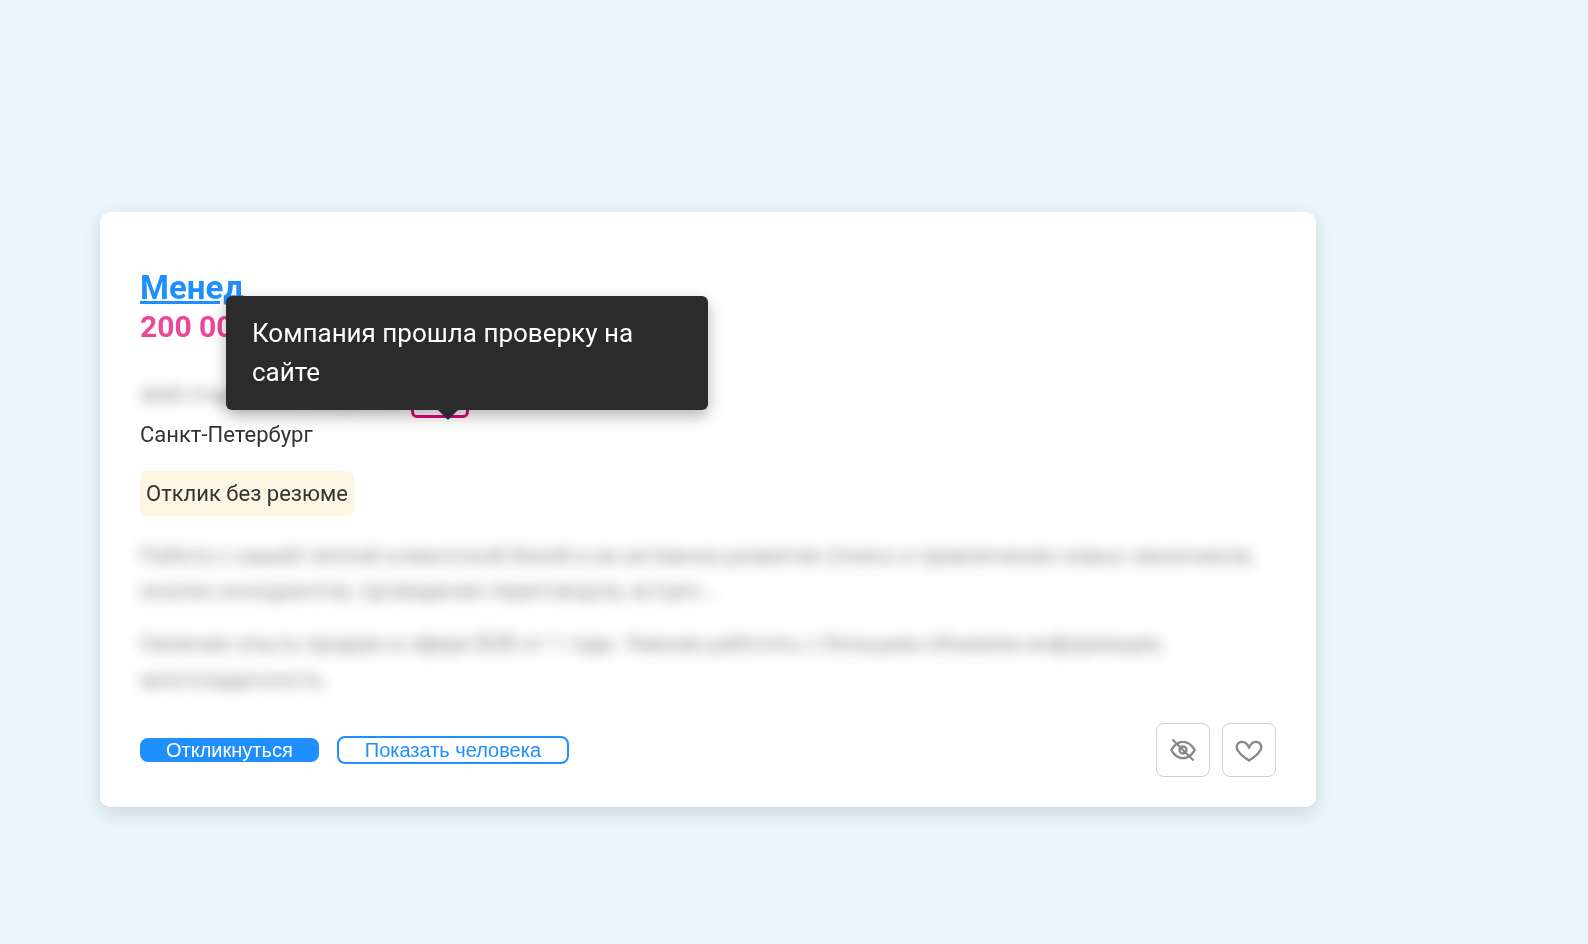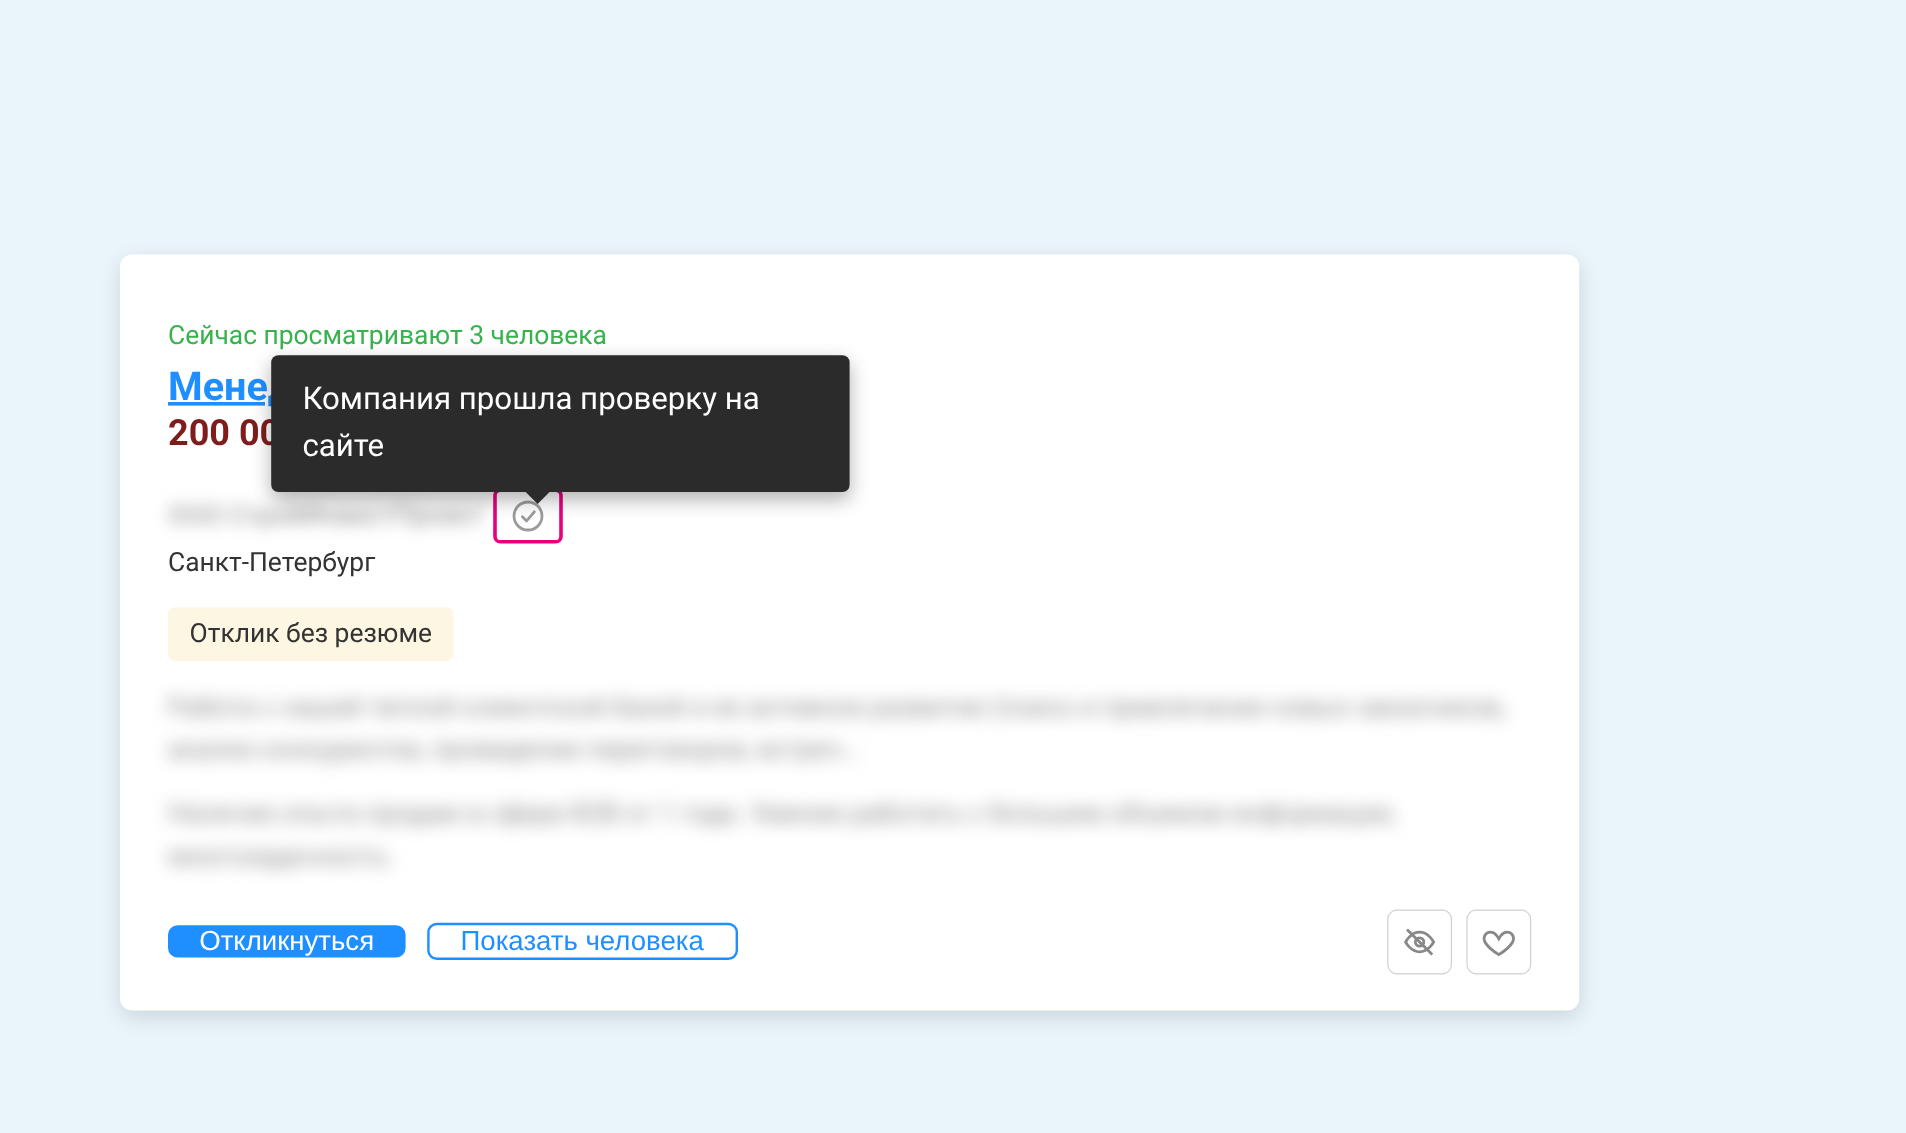--- a/index.html
+++ b/index.html
@@ -38,21 +38,21 @@
   .title-line {
     display: block;
     color: #1f8fff;
     font-size: 33px;
     font-weight: 700;
     margin-bottom: 2px;
   }
 
   .salary-line {
     display: block;
-    color: #7f1d1d;
+    color: #ec4899;
     font-size: 30px;
     font-weight: 700;
     margin-bottom: 28px;
   }
 
   .company-row {
     position: relative;
     display: flex;
     align-items: center;
     font-size: 22px;
@@ -83,41 +83,41 @@
     font-size: 22px;
     color: #333;
     margin-bottom: 24px;
   }
 
   .badge {
     display: inline-block;
     background: #fdf6e3;
     color: #333;
     font-size: 22px;
-    padding: 10px 18px;
+    padding: 10px 6px;
     border-radius: 6px;
     margin-bottom: 22px;
   }
 
   .blurred-block {
     color: #888;
     font-size: 22px;
     line-height: 1.6;
     filter: blur(7px);
     user-select: none;
     margin-bottom: 18px;
   }
 
   .actions {
     display: flex;
     align-items: center;
     margin-top: 26px;
   }
   .btn {
-    font-size: 23px;
+    font-size: 20px;
     border-radius: 8px;
     padding: 2px 26px;
     cursor: pointer;
     border: none;
     line-height: 1;
   }
   .btn-primary {
     background: #1f8fff;
     color: #ffffff;
     margin-right: 18px;
@@ -169,21 +169,20 @@
   svg { display: block; }
   .ico-stroke { stroke: #888; fill: none; stroke-width: 2; }
 </style>
 </head>
 <body>
 
 <div class="page">
 
   <div class="card">
 
-    <div class="viewing-now">Сейчас просматривают 3 человека</div>
 
     <a href="#" class="title-line">Менед</a>
 
     <div class="salary-line">200 00</div>
 
     <div class="company-row">
       <span class="company-name">ООО СтройИнвестПроект</span>
 
       <span class="verify-highlight">
         <span>

